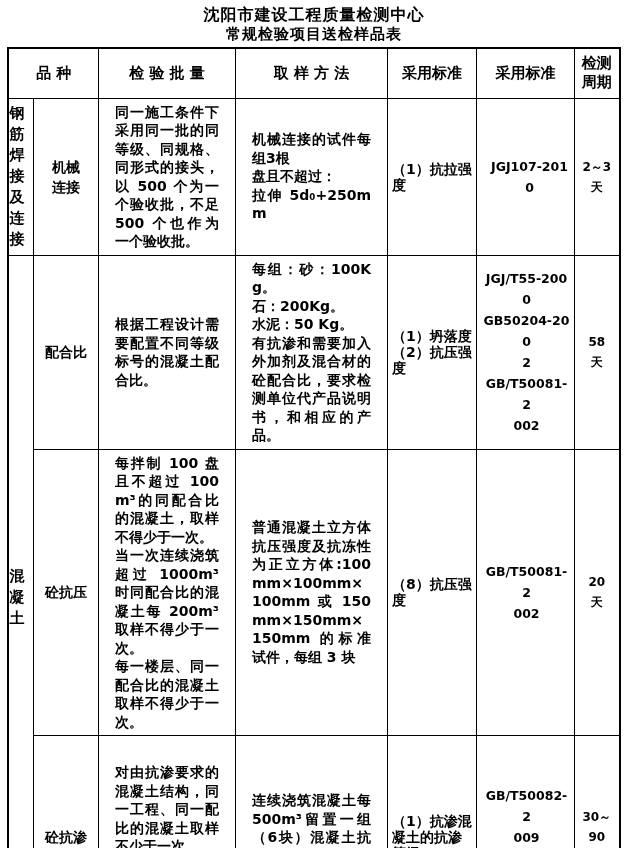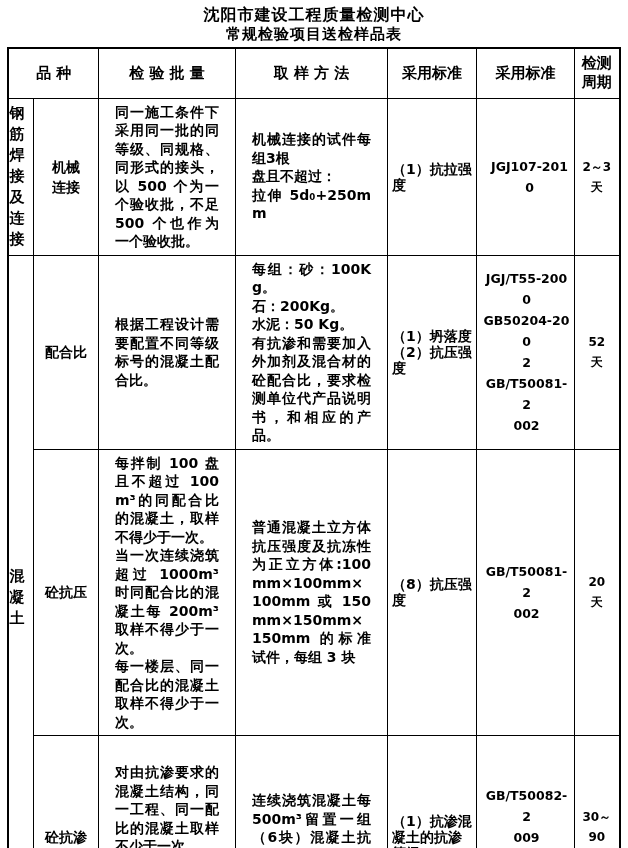--- a/index.html
+++ b/index.html
@@ -147,21 +147,21 @@
 有抗渗和需要加入外加剂及混合材的砼配合比，要求检测单位代产品说明书，和相应的产品。</td>
       <td class="items">（1）坍落度
 （2）抗压强
 度</td>
       <td class="std">JGJ/T55-200
 0
 GB50204-200
 2
 GB/T50081-2
 002</td>
-      <td class="period">52
+      <td class="period">58
 天</td>
     </tr>
 
     <tr class="row3">
       <td class="cat">砼抗压</td>
       <td class="para">每拌制 100 盘且不超过 100m³的同配合比的混凝土，取样不得少于一次。
 当一次连续浇筑超过 1000m³时同配合比的混凝土每 200m³取样不得少于一次。
 每一楼层、同一配合比的混凝土取样不得少于一次。</td>
       <td class="para">普通混凝土立方体抗压强度及抗冻性为正立方体:100mm×100mm×100mm 或 150mm×150mm×150mm 的标准试件，每组 3 块</td>
       <td class="items">（8）抗压强

